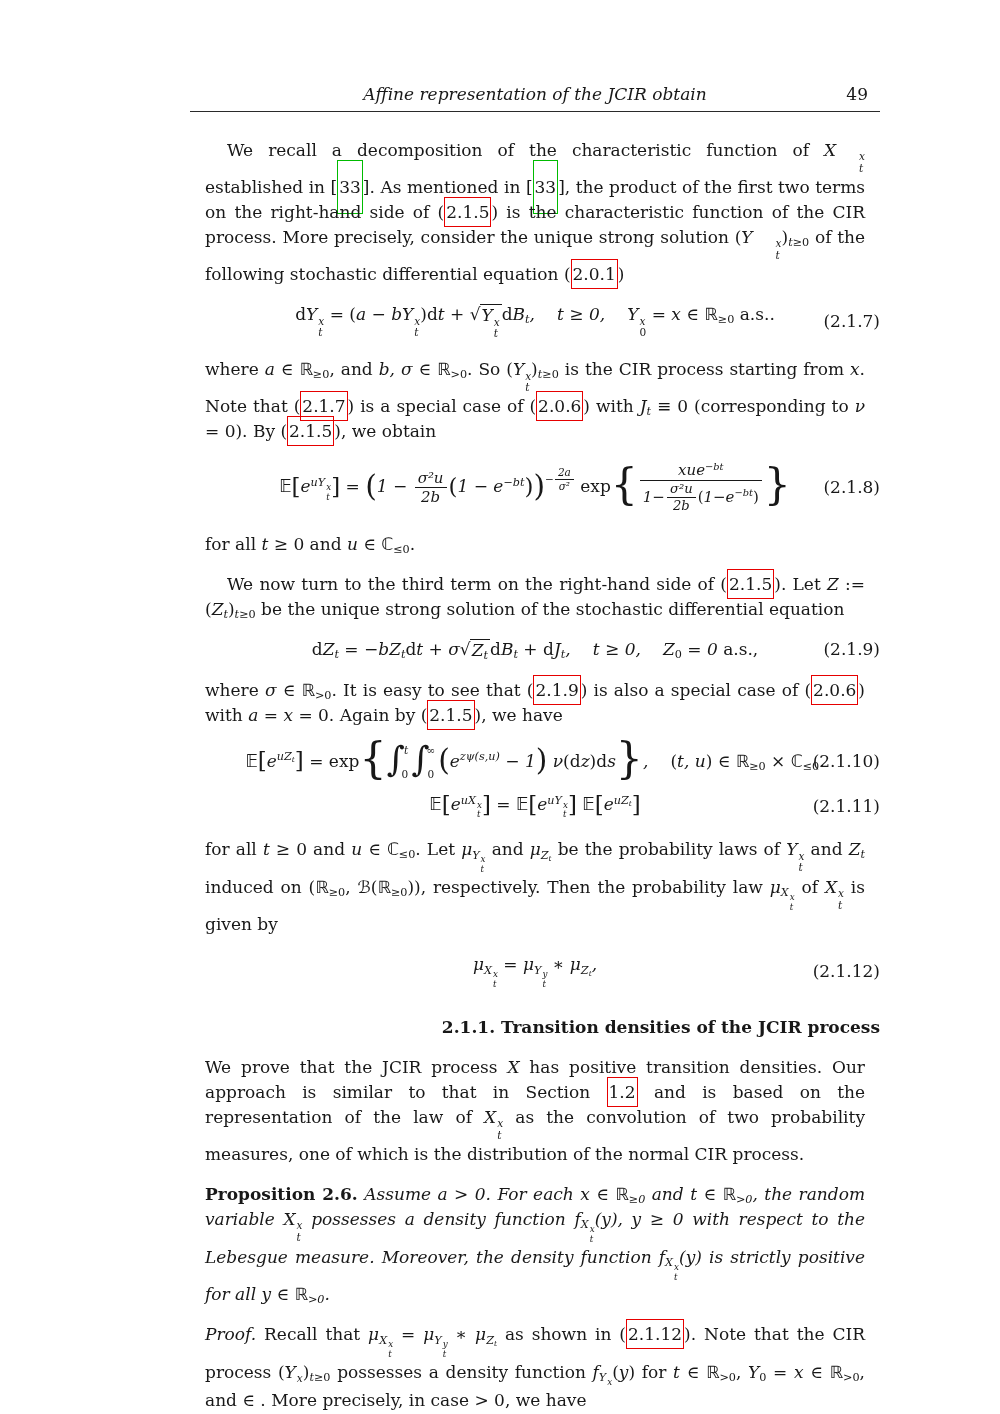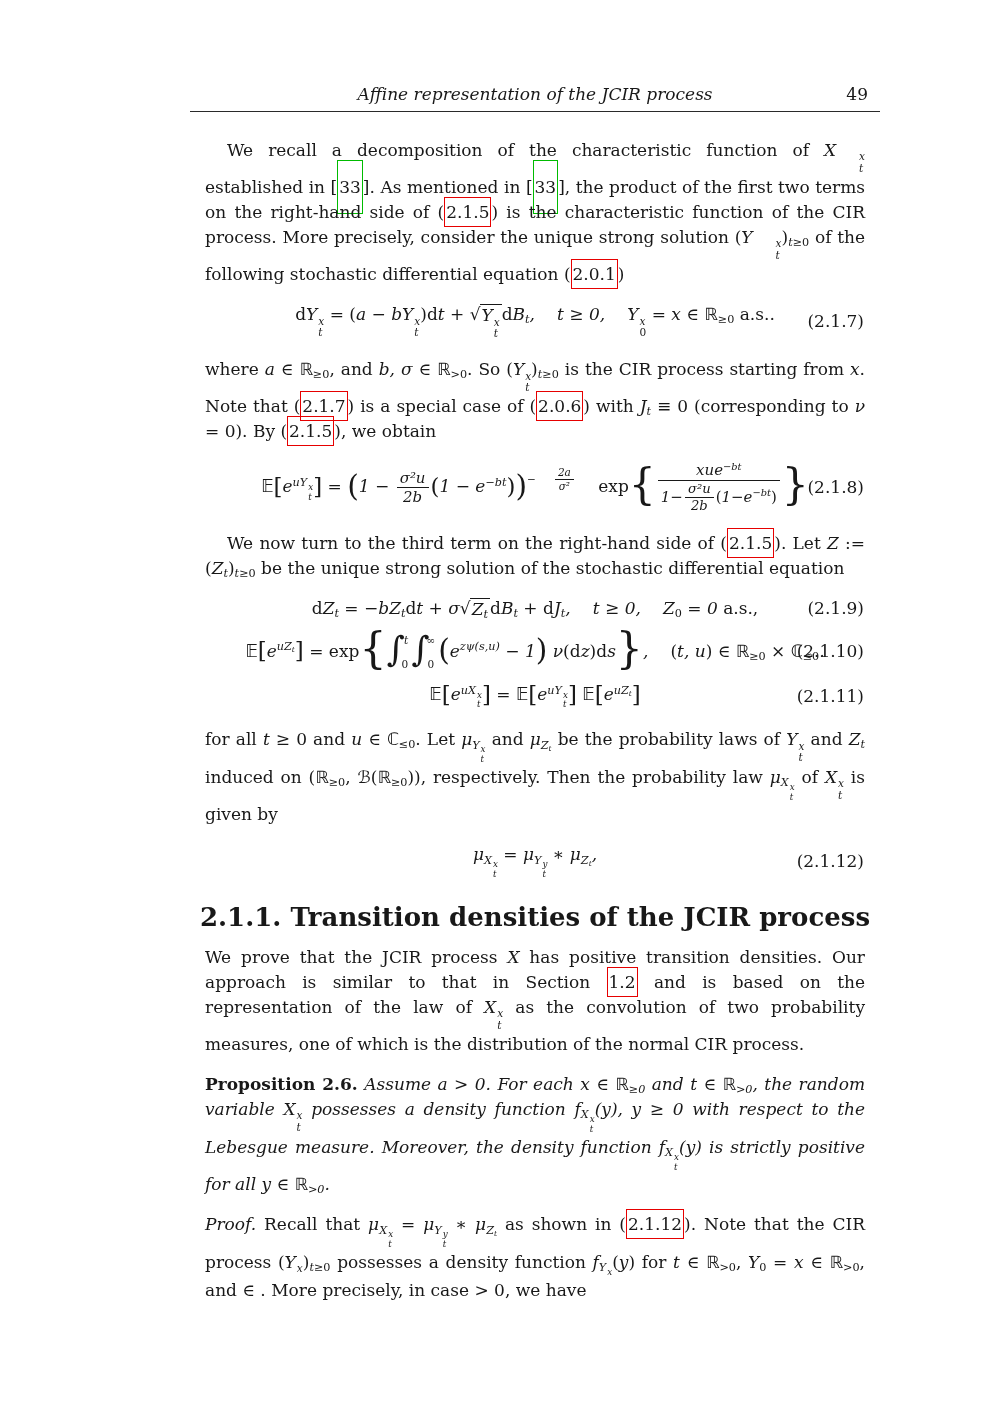--- a/index.html
+++ b/index.html
@@ -26,46 +26,46 @@
     font-size:17px; line-height:25px; text-align:justify;
   }
   .content > .para:first-of-type { margin-top:14px; }
 
   .para { margin:15px; }
   .para.indent { text-indent:22px; }
   .para.sp { margin-top:14px; }
   .para.prop b { font-style:normal; }
   .para.prop .body { font-style:italic; }
 
-  .heading { margin:22px 0 11px 0; font-weight:700; font-size:26px; line-height:26px; text-align:center; }
+  .heading { margin:22px 0 11px 0; font-weight:700; font-size:17px; line-height:26px; text-align:right; }
 
   
   .eqn {
     position:relative; margin:11px 0; padding:2px 0;
     display:flex; justify-content:center; align-items:center;
     text-align:center; font-style:italic; line-height:1.25;
   }
-  .eqn .tag { position:absolute; right:16px; top:50%; transform:translateY(-50%); font-style:normal; }
+  .eqn .tag { position:absolute; right:0; top:50%; transform:translateY(-50%); font-style:normal; }
 
   
   i { font-style:italic; }
   .r { font-style:normal; }
   .bb { font-family:"DejaVu Sans","Liberation Sans",sans-serif; font-style:normal; }
   sup, sub { font-size:66%; line-height:0; }
   sup { vertical-align:0.55em;margin-top:36px; }
   sub { vertical-align:-0.3em; }
   .ss { display:inline-flex; flex-direction:column; align-items:flex-start;
         font-size:62%; line-height:1.12; vertical-align:-0.42em; font-style:italic; margin-left:1px; }
   .ss > span { display:block; }
   sup .ss, sub .ss { font-size:78%; }
   .fr { display:inline-flex; flex-direction:column; vertical-align:middle;
         text-align:center; line-height:1.25; margin:0 2px; font-size:88%; }
   .fr > .nu { display:block; padding:0 3px; }
   .fr > .de { display:block; border-top:1px solid currentColor; padding:0 3px; }
-  sup .fr, sub .fr, .hi .fr { font-size:100%; margin:0 19px;justify-content:space-between; }
+  sup .fr, sub .fr, .hi .fr { font-size:100%; margin:0 1px;justify-content:space-between; }
   .hi { display:inline-block; font-size:62%; vertical-align:0.95em; font-style:italic; line-height:1.1; }
   .sq { display:inline-flex; align-items:flex-start; }
   .sqs { margin-right:-1px; }
   .sqb { border-top:1.1px solid currentColor; padding:0 2px; }
   .b1 { font-style:normal; font-size:135%; line-height:0; vertical-align:-0.08em; }
   .b2 { font-style:normal; font-size:175%; line-height:0; vertical-align:-0.12em; }
   .b3 { font-style:normal; font-size:250%; line-height:0; vertical-align:-0.15em; }
   .itg { font-style:normal; font-size:205%; line-height:0; vertical-align:-0.12em; }
   .ilim { display:inline-flex; flex-direction:column; justify-content:space-between;
           height:34px; font-size:10.5px; line-height:1; vertical-align:middle;
@@ -75,21 +75,21 @@
 
   
   .refbox  { border:1.6px solid var(--refcol,#e60000); padding:4px 1px; }
   .citebox { border:1.6px solid var(--citecol,#00bb00); padding:16px 1px; }
 </style>
 </head>
 <body>
 
 <div class="page">
   <div class="header">
-    <span class="title">Affine representation of the JCIR process</span>
+    <span class="title">Affine representation of the JCIR obtain</span>
     <span class="pageno">49</span>
   </div>
   <div class="content">
       <div class="para indent">We recall a decomposition of the characteristic function of <i>X</i><span class="ss">
           <span>x</span>
           <span>t</span>
         </span> established in [<span class="citebox">33</span>]. As mentioned in [<span class="citebox">33</span>], the product of the first two terms on the right-hand side of (<span class="refbox">2.1.5</span>) is the characteristic function of the CIR process. More precisely, consider the unique strong solution (<i>Y</i><span class="ss">
           <span>x</span>
           <span>t</span>
         </span>)<sub><i>t</i>≥0</sub> of the following stochastic differential equation (<span class="refbox">2.0.1</span>)</div>
@@ -128,28 +128,30 @@
               <span class="de">σ²</span>
             </span></span> <span class="r">exp</span><span class="b3">{</span><span class="fr">
             <span class="nu">xue<sup>−bt</sup></span>
             <span class="de">1−<span class="fr">
                 <span class="nu">σ²u</span>
                 <span class="de">2b</span>
               </span><span class="r">(</span>1−e<sup>−bt</sup><span class="r">)</span></span>
           </span><span class="b3">}</span></span>
         <span class="tag">(2.1.8)</span>
       </div>
+      <div class="para">for all <i>t</i> ≥ 0 and <i>u</i> ∈ <span class="bb">ℂ</span><sub>≤0</sub>.</div>
       <div class="para indent sp">We now turn to the third term on the right-hand side of (<span class="refbox">2.1.5</span>). Let <i>Z</i> := (<i>Z<sub>t</sub></i>)<sub><i>t</i>≥0</sub> be the unique strong solution of the stochastic differential equation</div>
       <div class="eqn">
         <span><span class="r">d</span>Z<sub>t</sub> <span class="r">=</span> −bZ<sub>t</sub><span class="r">d</span>t + σ<span class="sq">
             <span class="sqs r">√</span>
             <span class="sqb">Z<sub>t</sub></span>
           </span><span class="r">d</span>B<sub>t</sub> + <span class="r">d</span>J<sub>t</sub>,<span class="qq"></span>t <span class="r">≥</span> 0,<span class="qq"></span>Z<sub class="r">0</sub> <span class="r">=</span> 0 <span class="r">a.s.,</span></span>
         <span class="tag">(2.1.9)</span>
       </div>
+      <div class="para">where <i>σ</i> ∈ <span class="bb">ℝ</span><sub>&gt;0</sub>. It is easy to see that (<span class="refbox">2.1.9</span>) is also a special case of (<span class="refbox">2.0.6</span>) with <i>a</i> = <i>x</i> = 0. Again by (<span class="refbox">2.1.5</span>), we have</div>
       <div class="eqn">
         <span><span class="bb">𝔼</span><span class="b1">[</span>e<sup>uZ<sub>t</sub></sup><span class="b1">]</span> <span class="r">=</span> <span class="r">exp</span><span class="b3">{</span><span class="itg">∫</span><span class="ilim">
             <span>t</span>
             <span class="r">0</span>
           </span><span class="itg">∫</span><span class="ilim">
             <span class="r">∞</span>
             <span class="r">0</span>
           </span><span class="b2">(</span>e<sup>zψ(s,u)</sup> − 1<span class="b2">)</span> ν<span class="r">(</span><span class="r">d</span>z<span class="r">)</span><span class="r">d</span>s<span class="b3">}</span>,<span class="qq"></span><span class="r">(</span>t, u<span class="r">)</span> ∈ <span class="bb">ℝ</span><sub class="r">≥0</sub> × <span class="bb">ℂ</span><sub class="r">≤0</sub>.</span>
         <span class="tag">(2.1.10)</span>
       </div>

